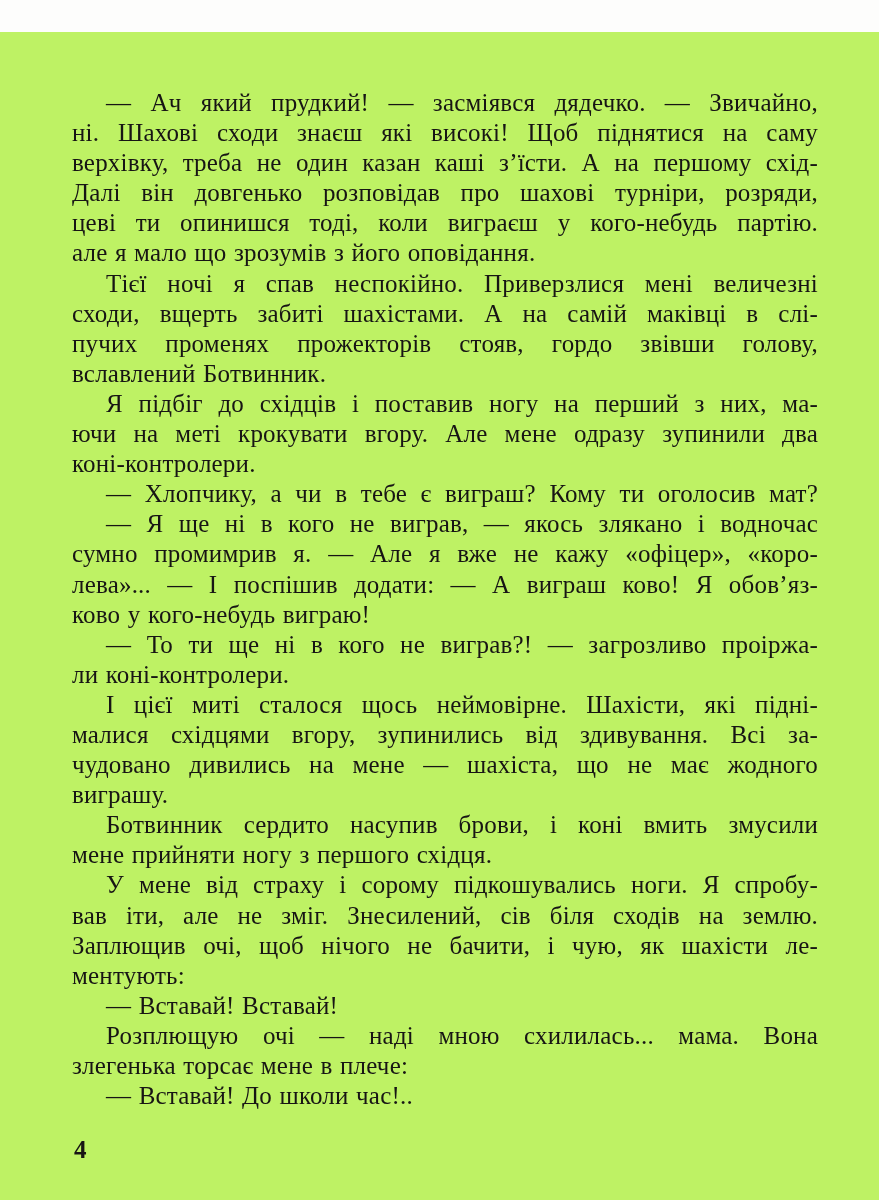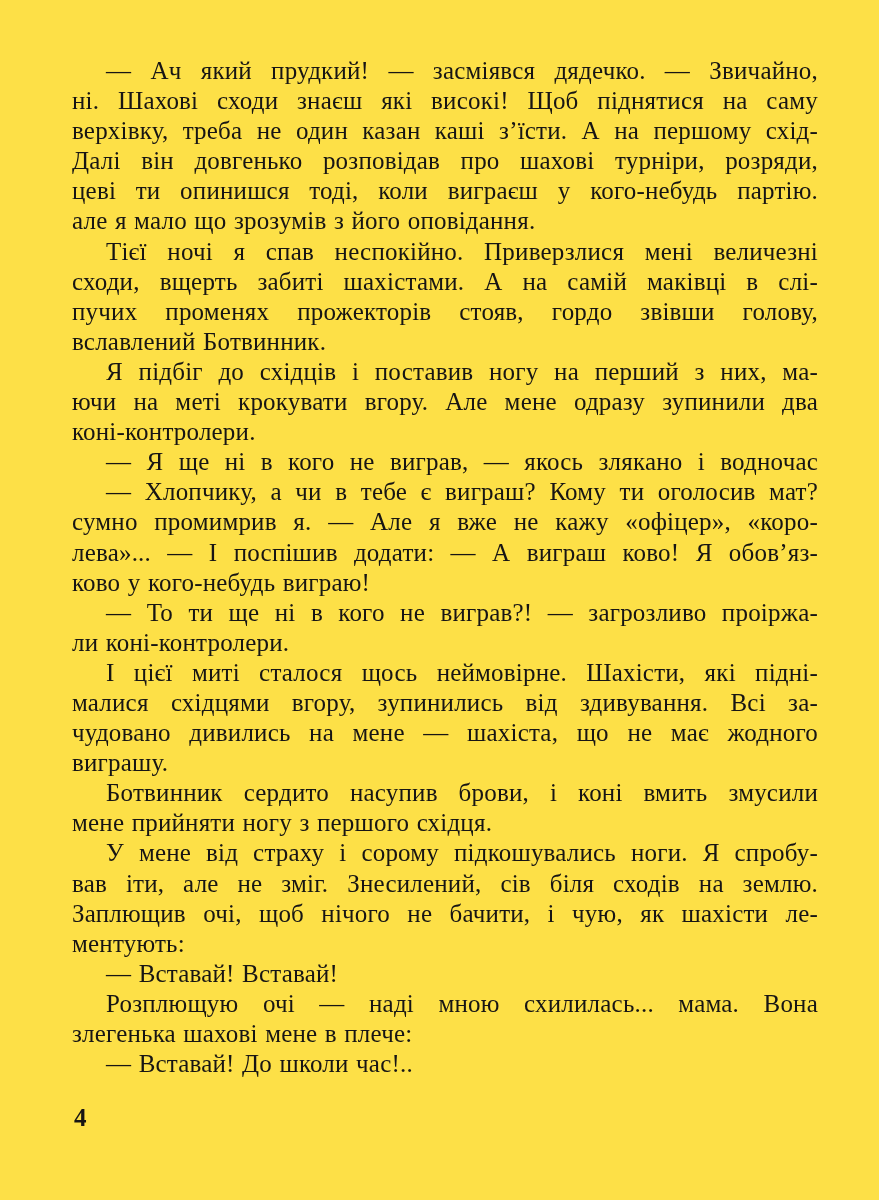--- a/index.html
+++ b/index.html
@@ -11,21 +11,22 @@
     height: 1200px;
     background: #fdfdfc;
     position: relative;
     overflow: hidden;
     font-family: "Liberation Serif", "DejaVu Serif", serif;
     color: #171514;
   }
   .page {
     position: absolute;
     inset: 0;
-    background: #fde047;
+    background: #bef264;
+    margin-top: 32px;
   }
   .text-block {
     position: absolute;
     left: 72px;
     top: 56px;
     width: 746px;
   }
   .line {
     font-size: 25px;
     line-height: 30.1px;
@@ -65,36 +66,36 @@
       <div class="line">Далі він довгенько розповідав про шахові турніри, розряди,</div>
       <div class="line">цеві ти опинишся тоді, коли виграєш у кого-небудь партію.</div>
       <div class="line noj">але я мало що зрозумів з його оповідання.</div>
       <div class="line ind">Тієї ночі я спав неспокійно. Приверзлися мені величезні</div>
       <div class="line">сходи, вщерть забиті шахістами. А на самій маківці в слі-</div>
       <div class="line">пучих променях прожекторів стояв,  гордо звівши голову,</div>
       <div class="line noj">вславлений Ботвинник.</div>
       <div class="line ind">Я підбіг до східців і поставив ногу на перший з них, ма-</div>
       <div class="line">ючи на меті крокувати вгору. Але мене одразу зупинили два</div>
       <div class="line noj">коні-контролери.</div>
+      <div class="line ind">— Хлопчику, а чи в тебе є виграш? Кому ти оголосив мат?</div>
       <div class="line ind">— Я ще ні в кого не виграв, — якось злякано і водночас</div>
-      <div class="line ind">— Хлопчику, а чи в тебе є виграш? Кому ти оголосив мат?</div>
       <div class="line">сумно промимрив я. — Але я вже не кажу «офіцер», «коро-</div>
       <div class="line">лева»... — І поспішив додати: — А виграш ково! Я обов’яз-</div>
       <div class="line noj">ково у кого-небудь виграю!</div>
       <div class="line ind">— То ти ще ні в кого не виграв?! — загрозливо проіржа-</div>
       <div class="line noj">ли коні-контролери.</div>
       <div class="line ind">І цієї миті сталося щось неймовірне. Шахісти, які підні-</div>
       <div class="line">малися східцями вгору, зупинились від здивування. Всі за-</div>
       <div class="line">чудовано дивились на мене — шахіста,  що не має жодного</div>
       <div class="line noj">виграшу.</div>
       <div class="line ind">Ботвинник сердито насупив брови, і коні вмить змусили</div>
       <div class="line noj">мене прийняти ногу з першого східця.</div>
       <div class="line ind">У мене від страху і сорому підкошувались ноги. Я спробу-</div>
       <div class="line">вав іти, але не зміг. Знесилений, сів біля сходів на землю.</div>
       <div class="line">Заплющив очі,  щоб нічого не бачити, і чую, як шахісти ле-</div>
       <div class="line noj">ментують:</div>
       <div class="line ind noj">— Вставай! Вставай!</div>
       <div class="line ind">Розплющую очі — наді мною схилилась... мама. Вона</div>
-      <div class="line noj">злегенька шахові мене в плече:</div>
+      <div class="line noj">злегенька торсає мене в плече:</div>
       <div class="line ind noj">— Вставай! До школи час!..</div>
     </div>
   <div class="page-number">4</div>
 </div>
 
 </body></html>

